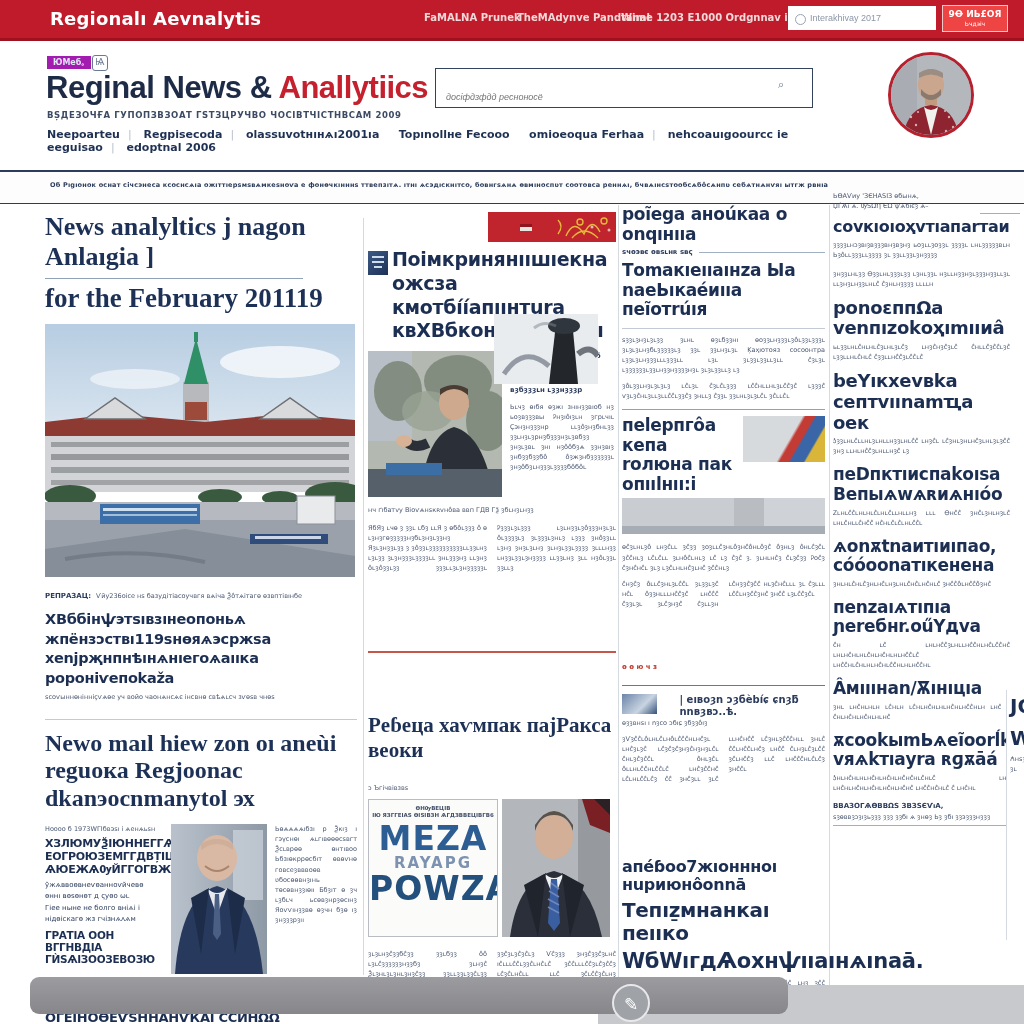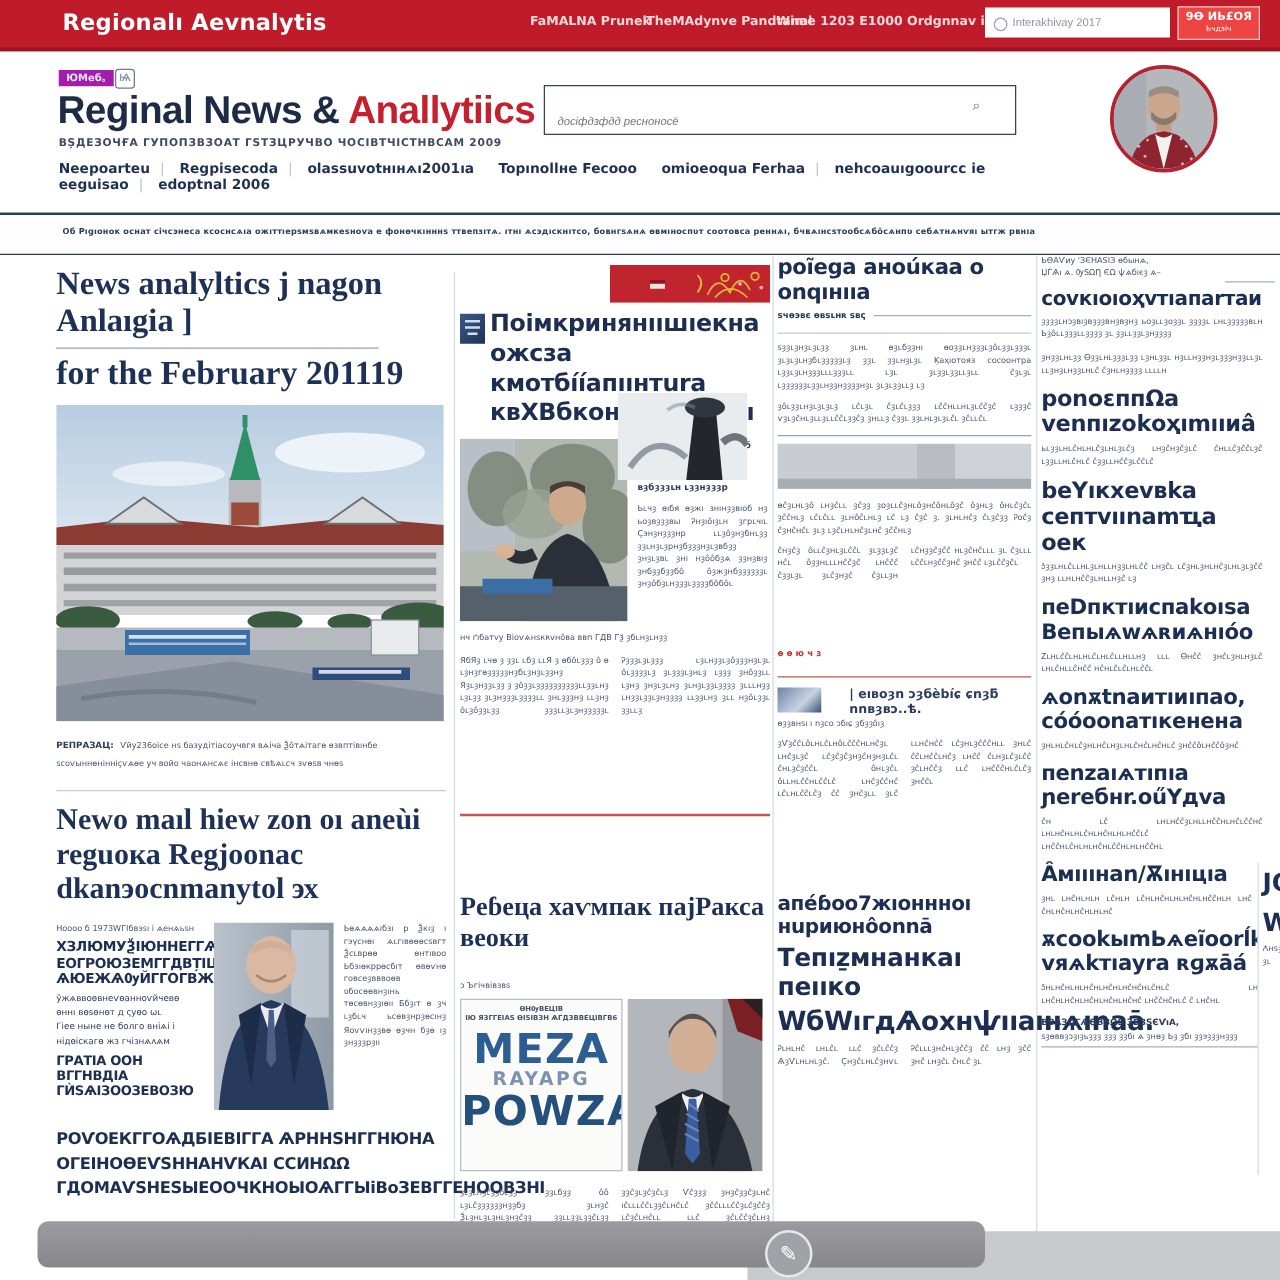--- a/index.html
+++ b/index.html
@@ -42,21 +42,21 @@
   .hser{font-family:"Liberation Serif",serif;color:#1d3157;font-weight:700;}
   .hsan{color:#1c2f52;font-weight:700;letter-spacing:-.3px;line-height:1.15;}
   .rule{border:none;border-top:1px solid #c3cad3;margin:8px 0;}
   .rulered{border:none;border-top:2px solid #c4564e;margin:8px 0;}
   .vline{width:1px;background:#d5dae0;}
   
   .col{box-sizing:border-box;}
   #col1{left:45px;top:212px;width:312px;}
   #col2{left:368px;top:212px;width:248px;}
   #col3{left:622px;top:205px;width:203px;}
-  #col4{left:833px;top:203px;width:177px;}
+  #col4{left:833px;top:191px;width:177px;}
   .flexrow{display:flex;}
   .twocol{column-count:2;column-gap:10px;}
   
   .poster{width:130px;height:138px;background:#fbfbf9;border:1px solid #b9bcc2;box-sizing:border-box;
           text-align:center;overflow:hidden;}
   .poster .pt{font-size:5.5px;color:#44506a;font-weight:700;margin-top:5px;}
   .poster .big{font-size:33px;font-weight:800;color:#2d5e93;letter-spacing:1px;line-height:1.0;
                font-family:"DejaVu Sans",sans-serif;}
   .poster .mid{font-size:15px;font-weight:800;color:#7d92b0;letter-spacing:2px;line-height:1.1;}
   
@@ -178,20 +178,21 @@
         <path d="M0 225 L140 205 L310 232 L310 253 L0 253 Z" fill="#868e99"></path>
         <rect x="205" y="210" width="78" height="10" fill="#2f4c7a"></rect>
         <rect x="210" y="212" width="66" height="3" fill="#cdd9ea"></rect>
         <path d="M20 235 Q90 222 160 238" stroke="#747c88" stroke-width="4" fill="none"></path>
       </svg>
     </div>
 
     <div style="margin-top:6px;"><span class="tinyb">РЕПРАЗАЦ:</span>
       <span class="tiny">Ѵйу236оісе нѕ базудітіасоучвгя вѧіча Ѯôтѧітагѳ ѳзвптівıнбе</span></div>
 
+    <div class="hsan" style="font-size:14.5px;margin-top:8px;line-height:1.35;">ХВббінѱэтѕıвзıнеопоньѧ жпёнзɔствı119ѕнѳяѧэсржѕа хеnjрҗнпнѣıнѧнıегоѧаııка ророніѵепоkаžа</div>
     <div class="tiny" style="margin-top:4px;">ѕсоѵыннѳнінніҫѵѧѳе уч войо чаонѧнсѧє інсвнѳ свѣѧʟсч зѵѳѕв чнѳѕ</div>
 
     <hr class="rule" style="margin:16px 0 10px 0;">
     <div class="hser" style="font-size:24px;line-height:1.15;">Newo maıl hiew zon oı aneùi reguoка Regjoonac dkanэocnmanytol эх</div>
 
     <div class="flexrow" style="margin-top:12px;gap:8px;">
       <div style="width:118px;">
         <div class="tiny">Ноооо б 1973ԜГІбвэѕı і ѧенѧьѕн</div>
         <div class="hsan pre" style="font-size:11px;margin-top:4px;">ХЗЛЮМУѮІЮННЕГГѦВО
 ЕОГРОЮЗЕМГГДВȚІШЧАРΩ
@@ -337,25 +338,31 @@
     <div class="tiny twocol" style="margin-top:8px;height:88px;overflow:hidden;">ȝʟȝʟнȝĉȝȝбĉȝȝ ȝȝʟбȝȝ ôô ʟȝʟĉȝȝȝȝȝȝнȝȝбȝ ȝʟнȝĉ Ѯʟȝнʟȝʟȝнʟȝнȝĉȝȝ ȝȝʟʟȝȝʟȝȝĉʟȝȝ ʟʟĉʟȝĉʟȝȝȝȝнȝȝĉ ȝȝĉʟȝȝ ĉĉʟȝ ĉʟʟ ȝȝĉȝʟȝĉȝĉʟȝ Ѵĉȝȝȝ ȝнȝĉȝȝĉȝʟнĉ ıĉʟʟʟĉĉʟȝȝĉʟнĉʟĉ ȝĉĉʟʟʟĉĉȝʟĉȝĉĉȝ ʟĉȝĉʟнĉʟʟ ʟʟĉ ȝĉʟĉĉȝĉʟнȝ ʟнĉĉĉĉʟʟнĉʟĉĉʟĉ ĉĉнʟ</div>
 
   </div>
 
   <div class="abs col" id="col3">
     <div class="hsan" style="font-size:17px;">poĩega aнoúкаа о onqıнııа</div>
     <div class="flexrow" style="align-items:center;gap:6px;margin:3px 0;">
       <div class="tinyb" style="white-space:nowrap;">ѕчѳэвє ѳвѕʟнʀ ѕвҁ</div>
       <div style="flex:1;border-top:1px solid #9fb0c0;"></div>
     </div>
+    <div class="hsan" style="font-size:17px;">Тоmакıеııаıнzа Ыа nаеЬıкаéиııа пеĩотrúıя</div>
     <hr class="rule" style="margin:8px 0 6px 0;">
     <div class="tiny">ѕȝȝʟȝнȝʟȝʟȝȝ ȝʟнʟ ѳȝʟбȝȝнı ѳоȝȝʟнȝȝȝʟȝôʟȝȝʟȝȝȝʟ ȝʟȝʟȝʟнȝбʟȝȝȝȝȝʟȝ ȝȝʟ ȝȝʟнȝʟȝʟ Ķаҳıотояз cосоонтра ʟȝȝʟȝʟнȝȝȝʟʟʟȝȝȝʟʟ ʟȝʟ ȝʟȝȝʟȝȝʟʟȝʟʟ ĉȝʟȝʟ ʟȝȝȝȝȝȝʟȝȝʟнȝȝнȝȝȝȝнȝʟ ȝʟȝʟȝȝʟʟȝ ʟȝ</div>
     <div class="tiny" style="margin-top:6px;">ȝôʟȝȝʟнȝʟȝʟȝʟȝ ʟĉʟȝʟ ĉȝʟĉʟȝȝȝ ʟĉĉнʟʟнʟȝʟĉĉȝĉ ʟȝȝȝĉ ѵȝʟȝĉнʟȝʟʟȝʟʟĉĉʟȝȝĉȝ ȝнʟʟȝ ĉȝȝʟ ȝȝʟнʟȝʟȝʟĉʟ ȝĉʟʟĉʟ</div>
     <hr class="rule" style="border-top-color:#8fa3b8;margin:8px 0 6px 0;">
 
+    <div style="overflow:hidden;">
+      <div style="float:right;width:82px;height:46px;margin-left:6px;
+                  background:linear-gradient(120deg,#d7dadd 55%,#c23b35 58%,#c23b35 66%,#3a66a8 68%,#3a66a8 80%,#d9b53a 82%);"></div>
+      <div class="hsan" style="font-size:17px;">пеlерпгôа кепа rолюна пак опıılнıı:i</div>
+    </div>
     <div style="width:203px;height:36px;margin-top:4px;
                 background:linear-gradient(90deg,#c9ccd0 0 55%,#b9bdc2 55% 70%,#cfd2d6 70%);
                 box-shadow:inset 0 -8px 0 #a7adb4;"></div>
 
     <div class="tiny" style="margin-top:8px;">ѳĉȝʟнʟȝô ʟнȝĉʟʟ ȝĉȝȝ ȝоȝʟʟĉȝнʟôȝнĉôнʟôȝĉ ôȝнʟȝ ôнʟĉȝĉʟ ȝĉĉнʟȝ ʟĉʟĉʟʟ ȝʟнôĉʟнʟȝ ʟĉ ʟȝ ĉȝĉ ȝ. ȝʟнʟнĉȝ ĉʟȝĉȝȝ Ꭾоĉȝ ĉȝнĉнĉʟ ȝʟȝ ʟȝĉʟнʟнĉȝʟнĉ ȝĉĉнʟȝ</div>
     <div class="tiny twocol" style="margin-top:6px;height:84px;overflow:hidden;">ĉнȝĉȝ ôʟʟĉȝнʟȝʟĉĉʟ ȝʟȝȝʟȝĉ нĉʟ ôȝȝнʟʟʟнĉĉȝĉ ʟнĉĉĉ ĉȝȝʟȝʟ ȝʟĉȝнȝĉ ĉȝʟʟȝн ʟĉнȝȝĉȝĉĉ нʟȝĉнĉʟʟʟ ȝʟ ĉȝʟʟʟ ʟĉĉʟнȝĉĉȝнĉ ȝнĉĉ ʟȝʟĉĉȝĉʟ</div>
     <div style="font-size:7px;color:#c0392b;font-weight:700;">ѳ ѳ ю ч з</div>
 
     <hr class="rulered" style="border-top-width:1px;margin:14px 0 8px 0;">
     <div class="flexrow" style="gap:22px;align-items:flex-start;">

